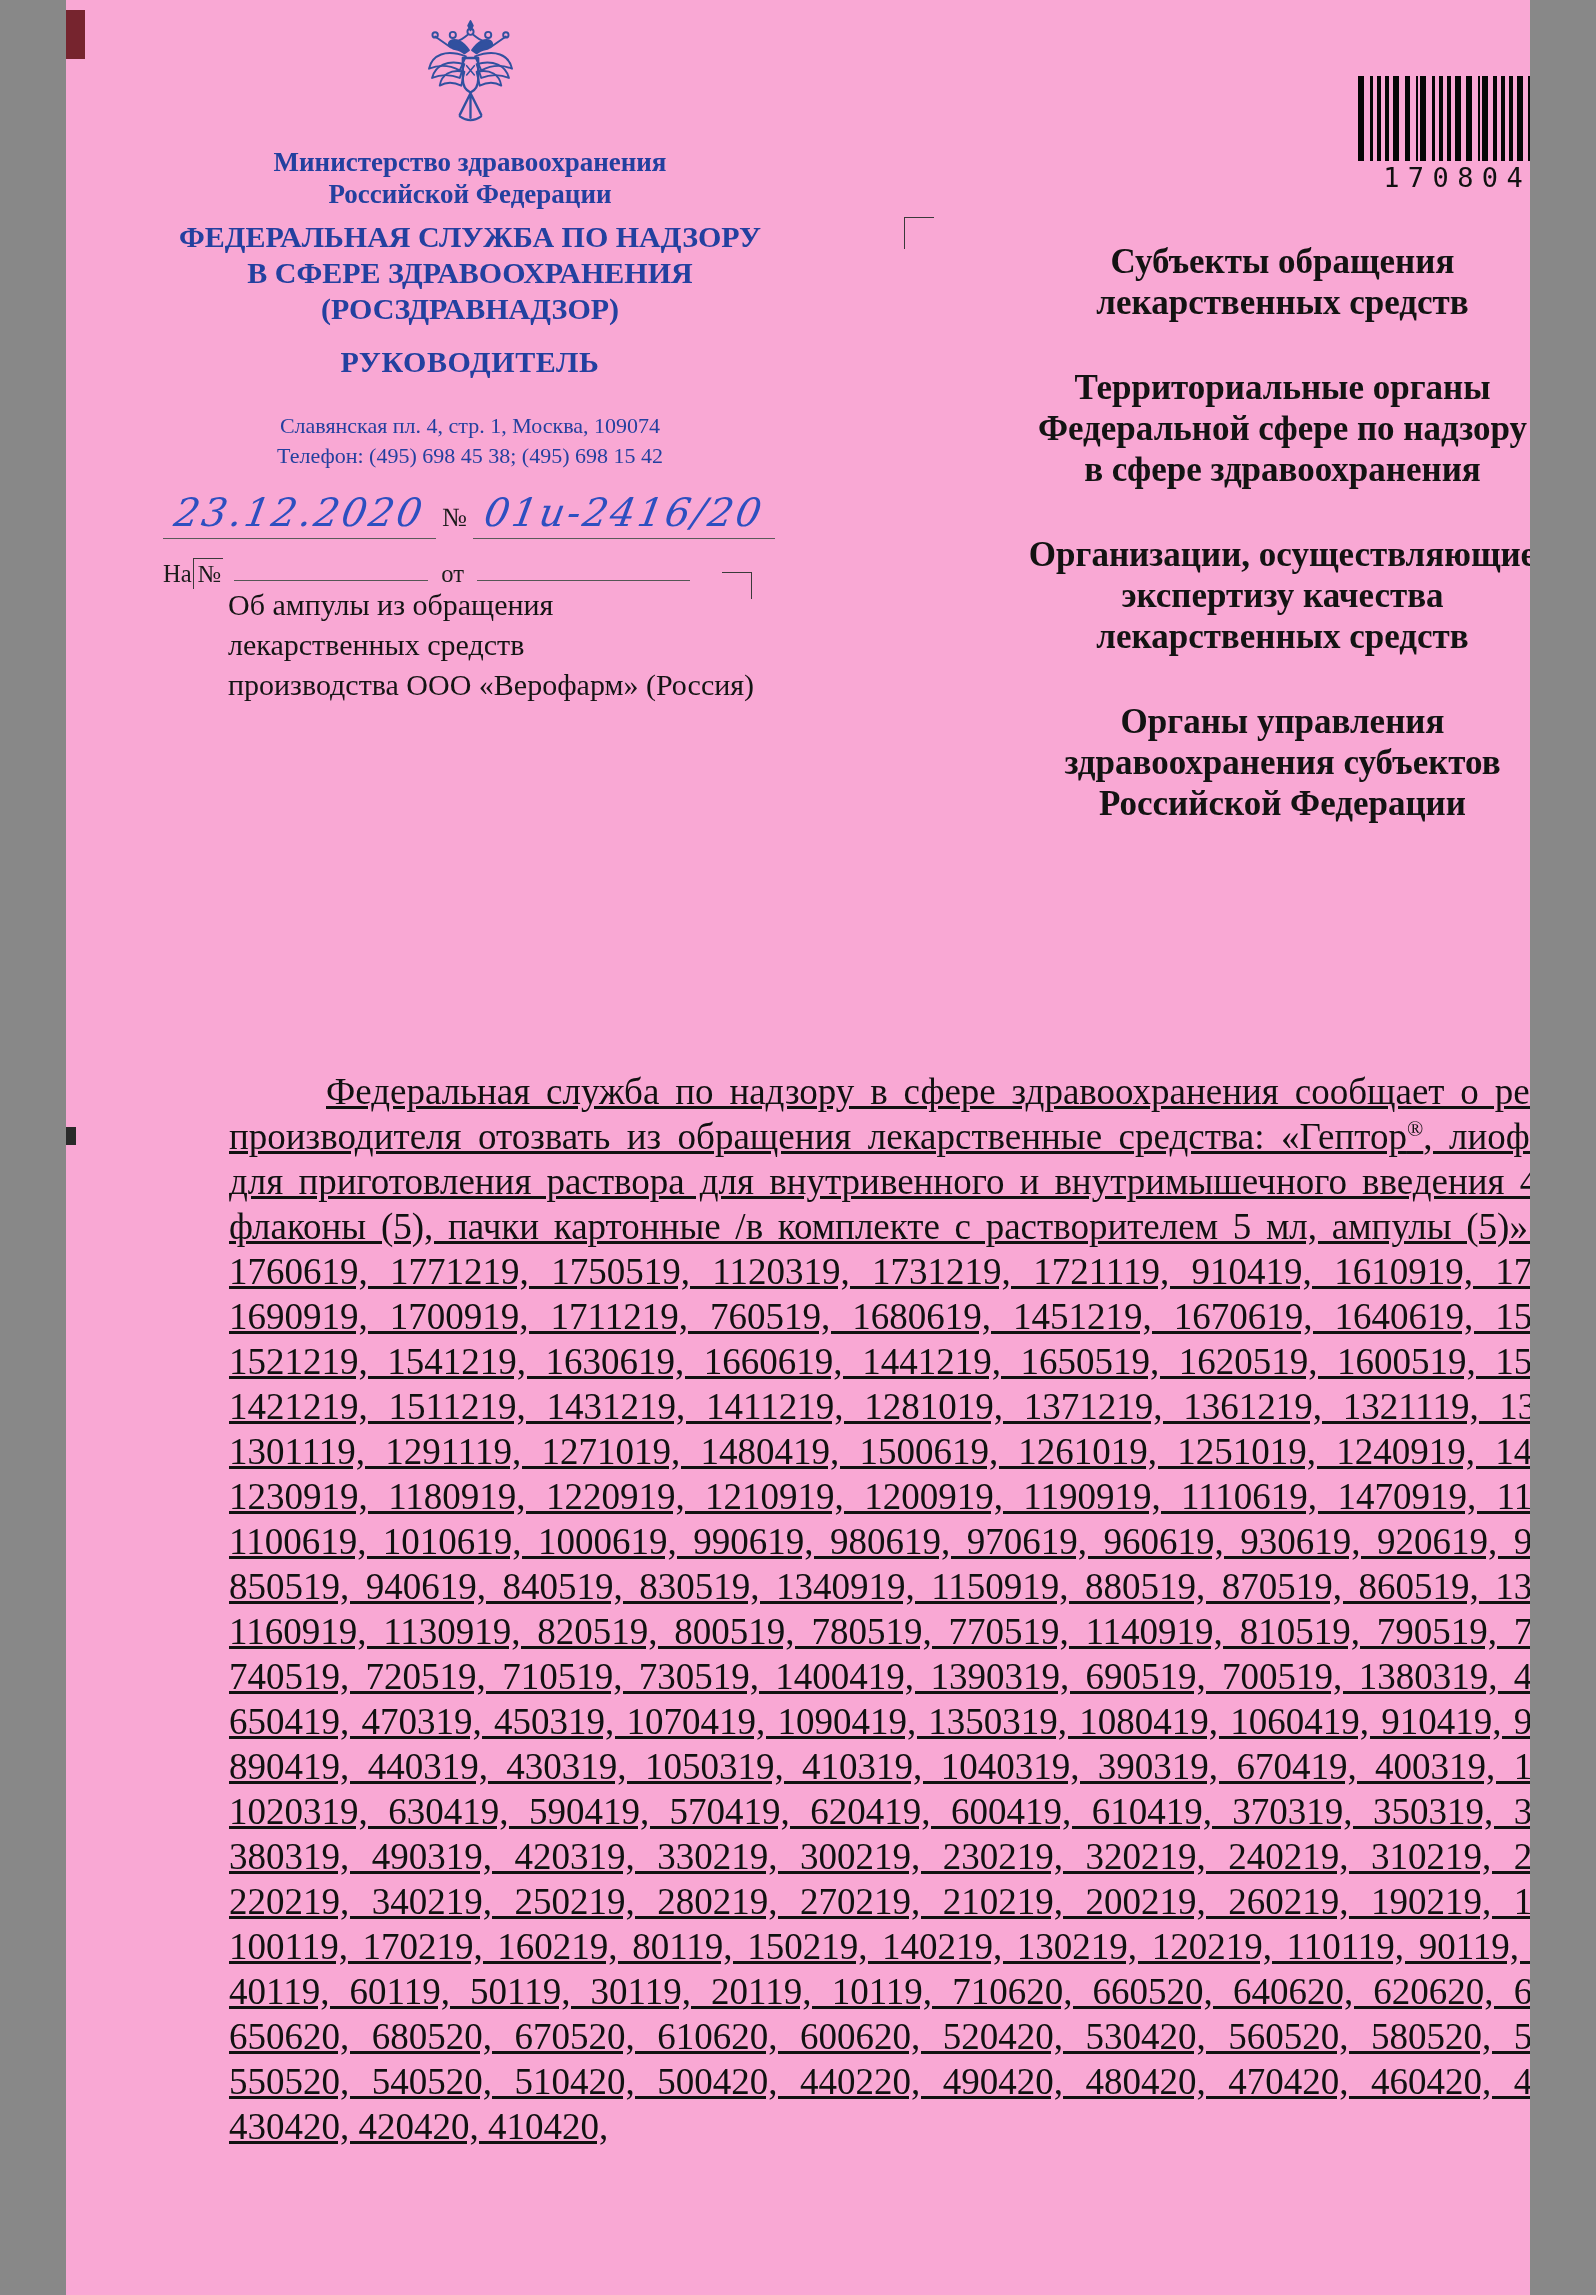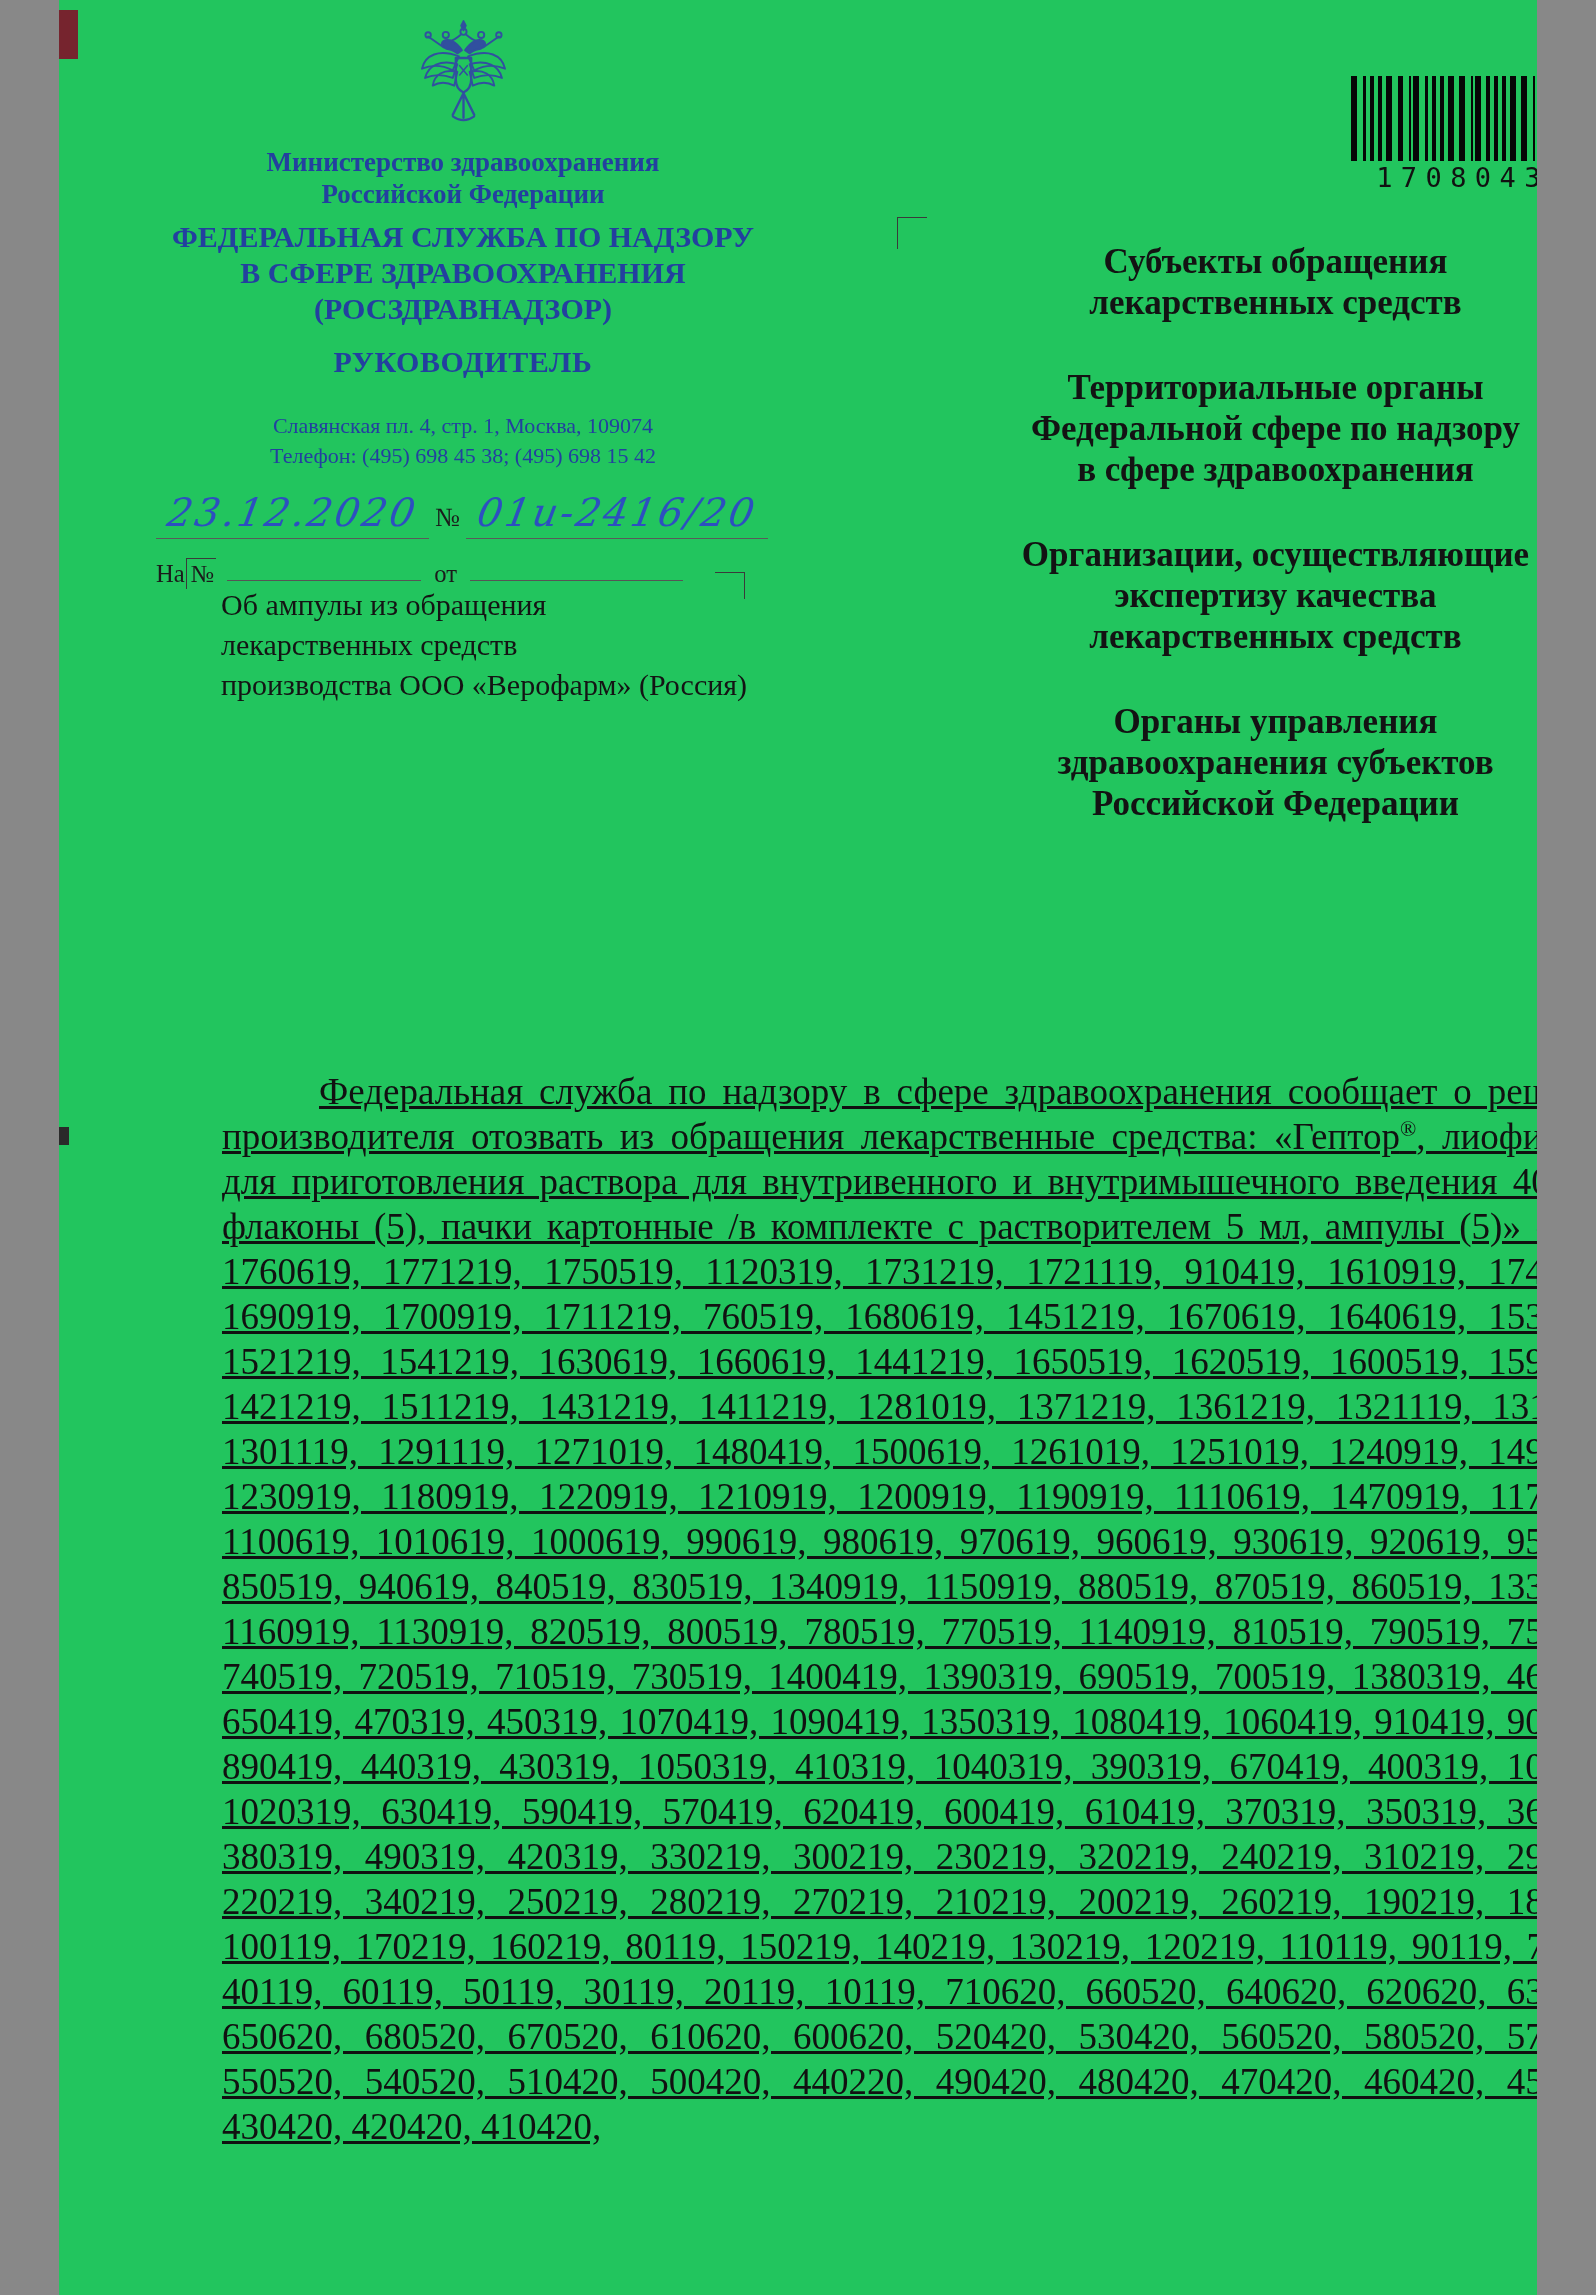--- a/index.html
+++ b/index.html
@@ -1,19 +1,19 @@
 <!DOCTYPE html>
 <html style="--accent_blue: #23409f; --ink_blue: #2d4fc0; --text_color: #151515;font-size:10.3px"><head>
 <meta charset="utf-8">
 <style>
   html,body { margin:0; padding:0; background:#888; }
   .page {
     position:relative; width:1464px; height:2295px; margin:0 auto;
-    background:#22c55e; overflow:hidden;
-    font-family:"Liberation Serif", serif; color:var(--text_color,#151515);padding-left:14px;
+    background:#f9a8d4; overflow:hidden;
+    font-family:"Liberation Serif", serif; color:var(--text_color,#151515);
   }
 
   
   .artifact-tl { position:absolute; left:0; top:10.3px; width:19.4px; height:49px; background:#76242e; }
   .artifact-dot { position:absolute; left:0; top:1127px; width:10.3px; height:18px; background:#2a2a2a; }
 
   
   .left-col { position:absolute; left:84px; top:18px; width:640px; text-align:center; color:var(--accent_blue,#23409f); }
   .emblem svg { width:97px; height:123px; }
   .ministry { font-weight:bold; font-size:27px; line-height:32px; margin-top:2.6px; }

